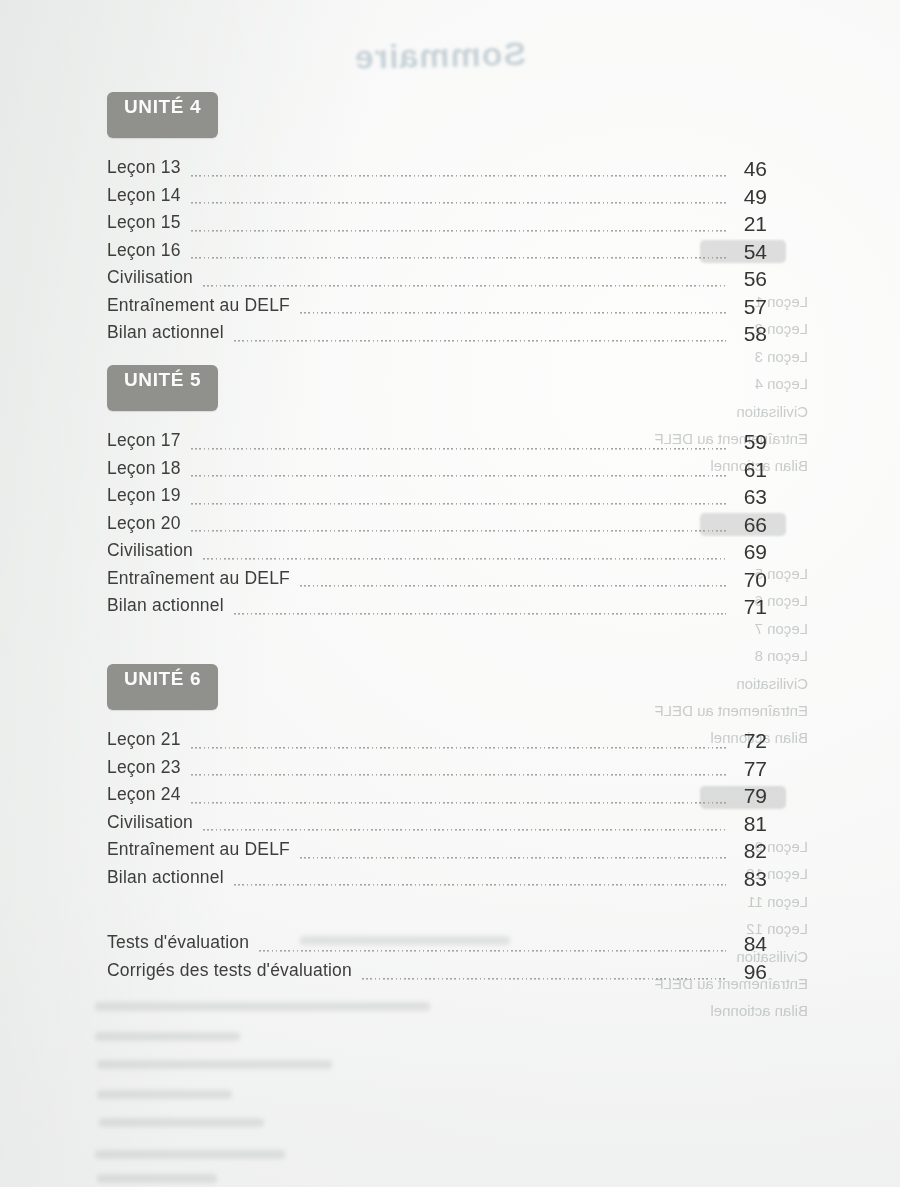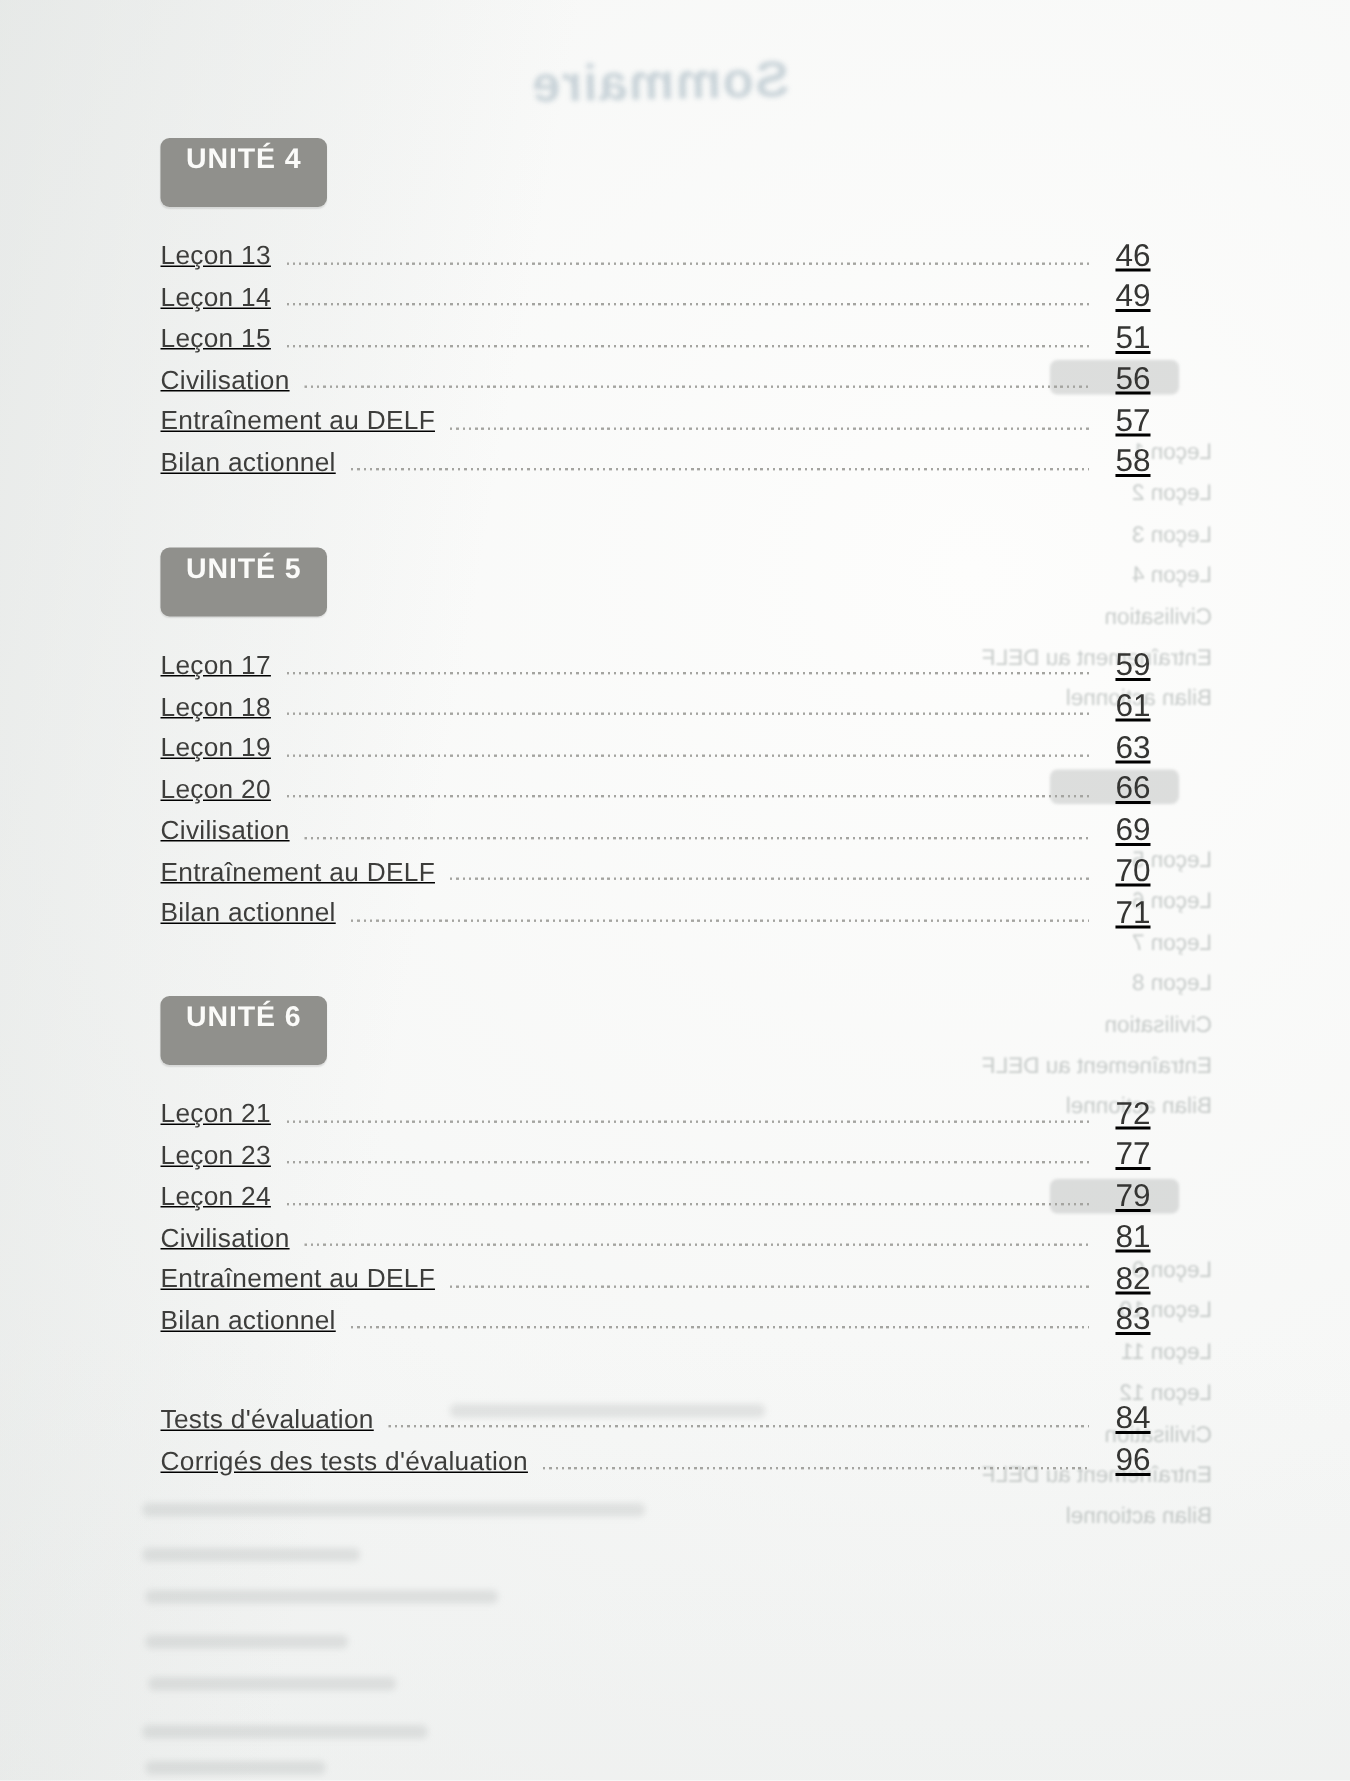--- a/index.html
+++ b/index.html
@@ -84,23 +84,22 @@
     font-weight: bold;
     letter-spacing: 0.6px;
     padding: 4px 17px 20px 17px;
     border-radius: 6px;
     box-shadow: 0 1px 1px rgba(0,0,0,0.10);
   }
   .rows { margin-top: 19px; }
   .extras .rows { margin-top: 0; }
   .toc-row {
     display: flex;
-    align-items: center;
+    align-items: flex-start;
     height: 27.5px;
-    text-decoration: underline;
   }
   .extras .toc-row { height: 28px; }
   .toc-label {
     font-size: 17.5px;
     color: #3d3d3b;
     white-space: nowrap;
     letter-spacing: 0.2px;
   }
   .toc-leader {
     flex: 1;
@@ -169,21 +168,26 @@
             <span class="toc-page">46</span>
           </div>
           <div class="toc-row">
             <span class="toc-label">Leçon 14</span>
             <span class="toc-leader"></span>
             <span class="toc-page">49</span>
           </div>
           <div class="toc-row">
             <span class="toc-label">Leçon 15</span>
             <span class="toc-leader"></span>
-            <span class="toc-page">51</span>
+            <span class="toc-page">21</span>
+          </div>
+          <div class="toc-row">
+            <span class="toc-label">Leçon 16</span>
+            <span class="toc-leader"></span>
+            <span class="toc-page">54</span>
           </div>
           <div class="toc-row">
             <span class="toc-label">Civilisation</span>
             <span class="toc-leader"></span>
             <span class="toc-page">56</span>
           </div>
           <div class="toc-row">
             <span class="toc-label">Entraînement au DELF</span>
             <span class="toc-leader"></span>
             <span class="toc-page">57</span>

